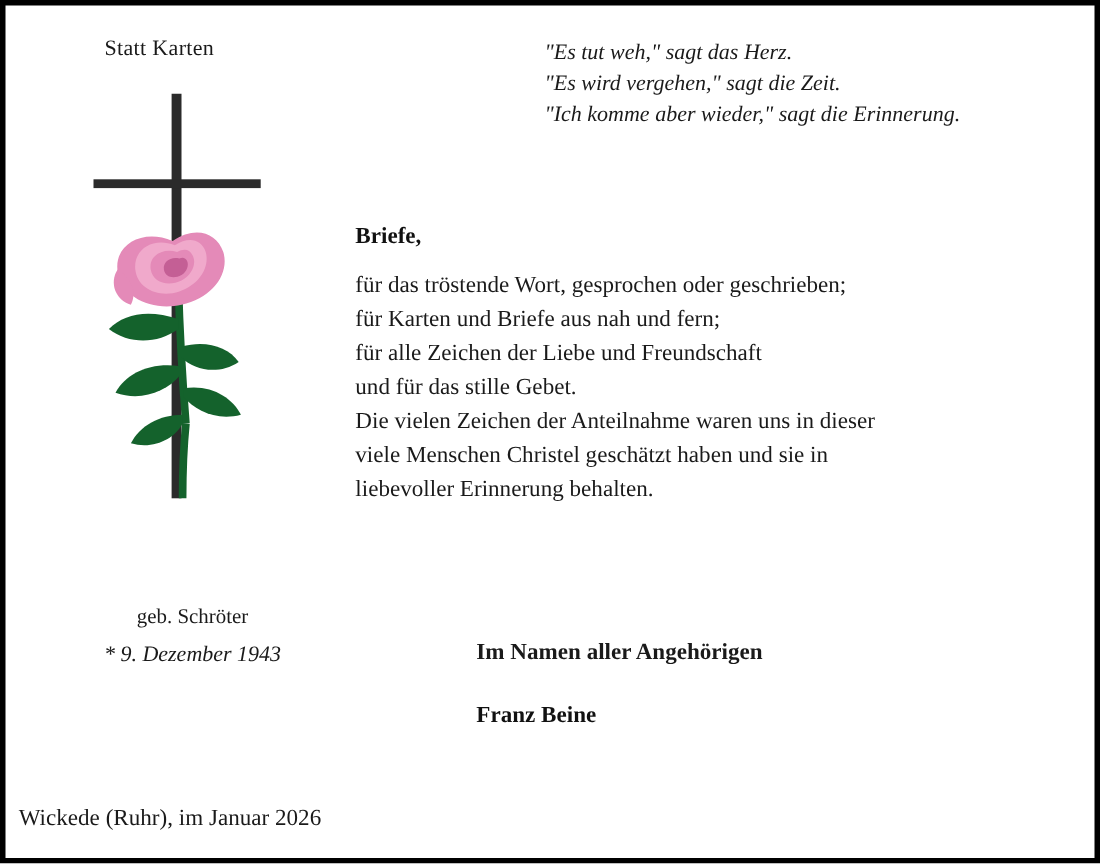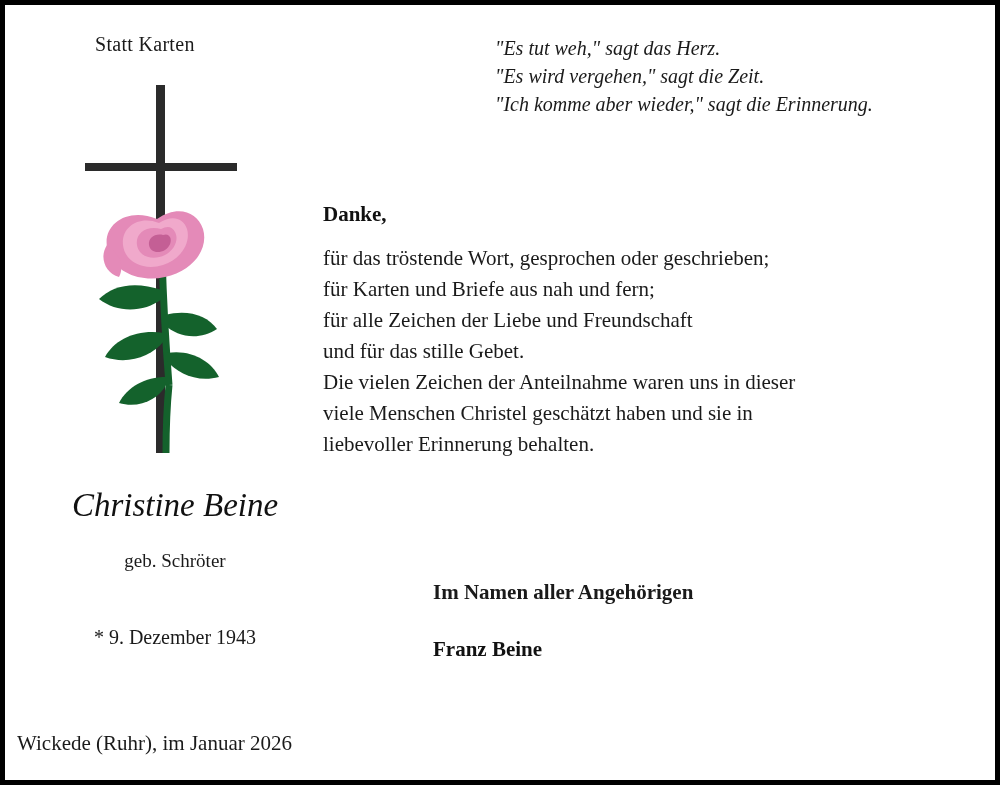--- a/index.html
+++ b/index.html
@@ -65,21 +65,21 @@
     color: #1a1a1a;
   }
   .date-line {
     position: absolute;
     left: 40px;
     width: 260px;
     text-align: center;
     font-size: 20px;
     color: #1a1a1a;
   }
-  .date-birth { top: 621px; }
+  .date-birth { top: 579px; font-style: italic; }
   .date-death { top: 616px; }
 
   
   .quote {
     position: absolute;
     left: 490px;
     top: 29px;
     font-size: 20px;
     font-style: italic;
     color: #1a1a1a;
@@ -159,31 +159,30 @@
         <g transform="translate(100,140)">
           <path d="M-8 -6 C-36 -18 -62 -2 -58 22 C-54 46 -26 58 0 52 C28 46 44 24 38 4 C32 -14 12 -20 -8 -6 Z" fill="#e48ab8"></path>
           <path d="M-6 -2 C-26 -10 -44 2 -42 20 C-40 38 -20 46 -2 40 C16 34 26 18 22 4 C18 -8 6 -10 -6 -2 Z" fill="#f0a9cb"></path>
           <path d="M-4 4 C-18 0 -30 8 -28 20 C-26 32 -12 36 0 30 C10 25 14 14 10 7 C7 1 2 1 -4 4 Z" fill="#e48ab8"></path>
           <path d="M-2 10 C-10 8 -17 13 -16 20 C-15 27 -7 29 0 25 C5 22 7 16 5 12 C3 9 1 9 -2 10 Z" fill="#c45f95"></path>
           <path d="M-58 20 C-66 32 -60 48 -46 52 C-40 40 -46 28 -58 20 Z" fill="#e48ab8"></path>
         </g>
       </svg>
     </div>
 
-    <div class="name-main">Christine Beine</div>
     <div class="name-born">geb. Schröter</div>
     <div class="date-line date-birth">* 9. Dezember 1943</div>
 
     <div class="quote">
       <div>"Es tut weh," sagt das Herz.</div>
       <div>"Es wird vergehen," sagt die Zeit.</div>
       <div>"Ich komme aber wieder," sagt die Erinnerung.</div>
     </div>
 
-    <div class="danke-title">Danke,</div>
+    <div class="danke-title">Briefe,</div>
 
     <div class="danke-body">
       <div>für das tröstende Wort, gesprochen oder geschrieben;</div>
       <div>für Karten und Briefe aus nah und fern;</div>
       <div>für alle Zeichen der Liebe und Freundschaft</div>
       <div>und für das stille Gebet.</div>
       <div>Die vielen Zeichen der Anteilnahme waren uns in dieser</div>
       <div>viele Menschen Christel geschätzt haben und sie in</div>
       <div>liebevoller Erinnerung behalten.</div>
     </div>

